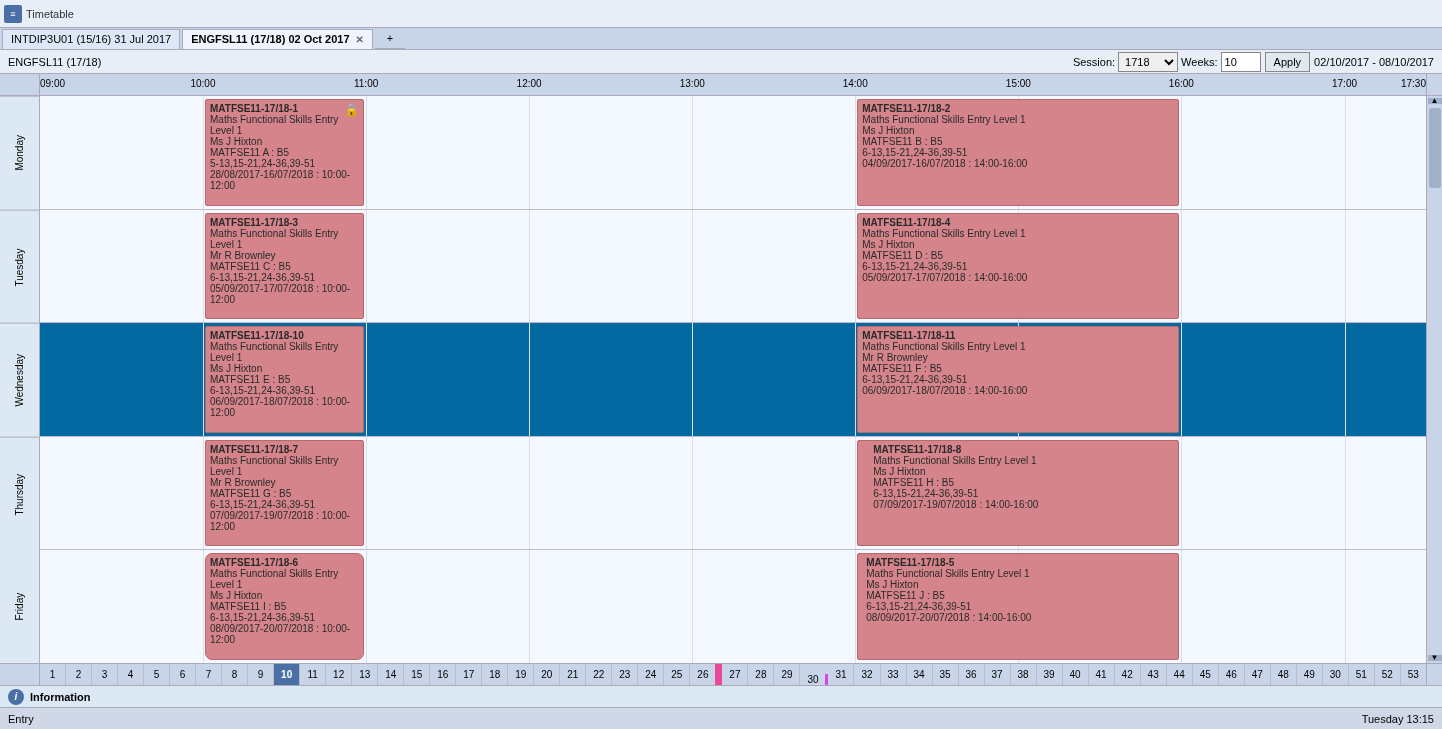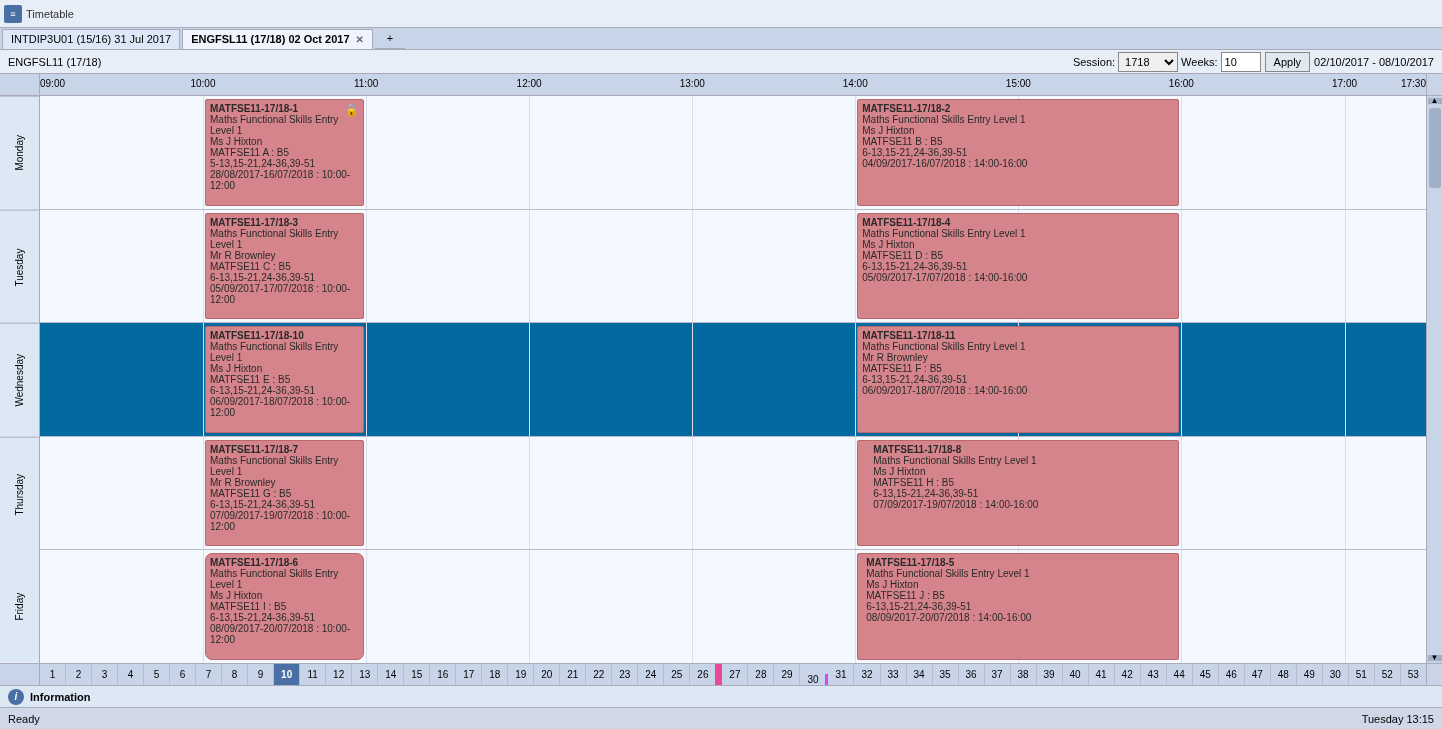--- a/index.html
+++ b/index.html
@@ -339,17 +339,17 @@
     </div>
     <div style="width:16px; flex-shrink:0; background:#c8d4e8; border-left:1px solid #aab;"></div>
   </div>
 
   <div style="display:flex; align-items:center; background:#dce8f4; border-top:1px solid #aab; height:22px; padding:0 8px;">
     <div style="width:16px; height:16px; border-radius:50%; background:#4a6fa5; color:white; font-size:10px; display:flex; align-items:center; justify-content:center; margin-right:6px; font-style:italic; font-weight:bold;">i</div>
     <span style="font-size:11px; font-weight:bold;">Information</span>
   </div>
 
   <div style="display:flex; align-items:center; justify-content:space-between; background:#d0d8e8; border-top:1px solid #aab; height:22px; padding:0 8px;">
-    <span style="font-size:11px;">Ready</span>
+    <span style="font-size:11px;">Entry</span>
     <span style="font-size:11px;">Tuesday 13:15</span>
   </div>
 
 </div>
 
 </body></html>

